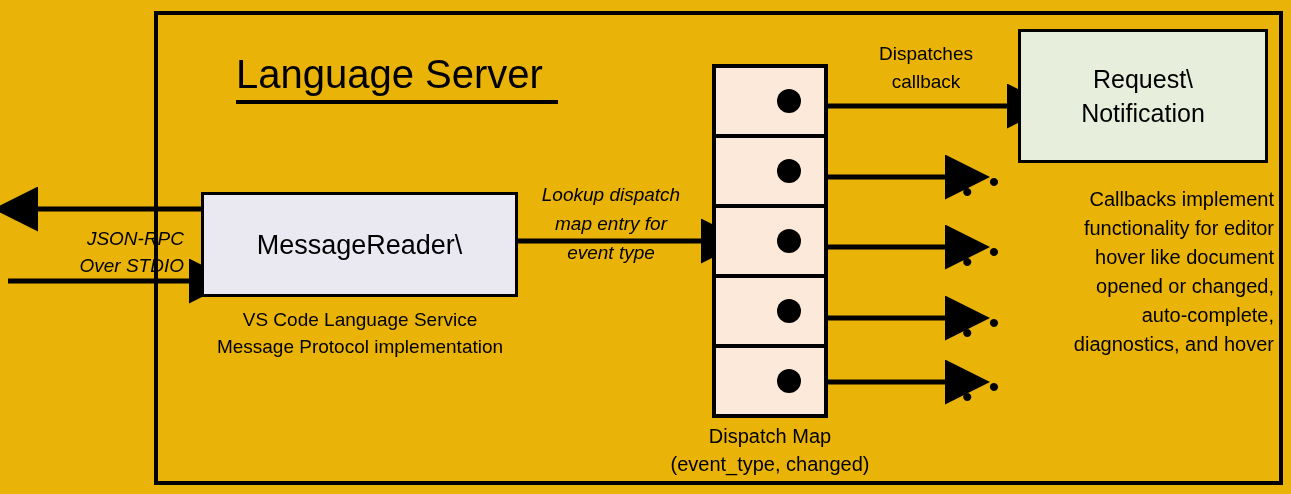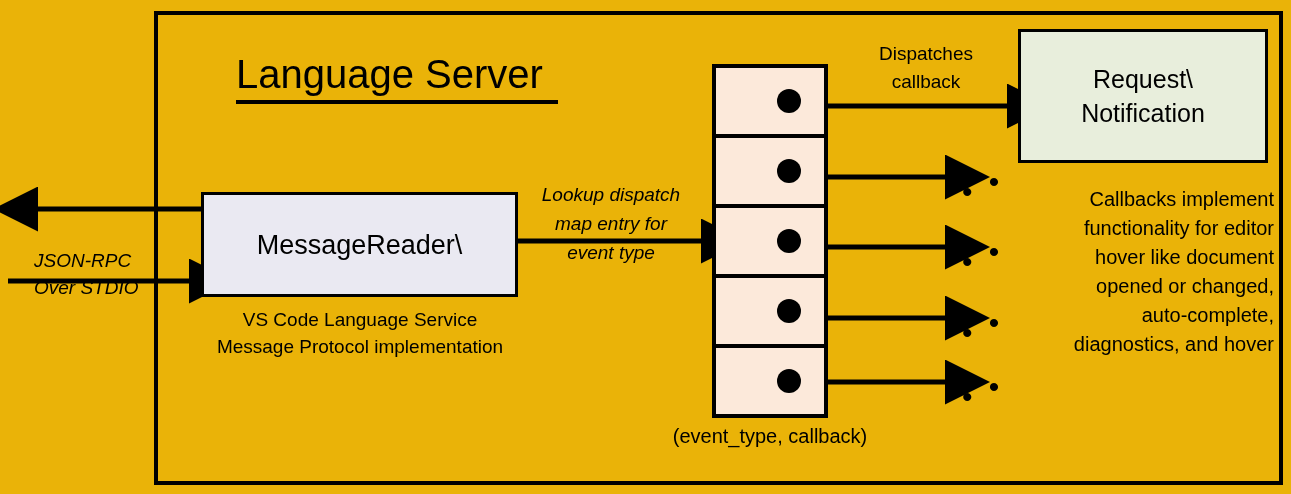--- a/index.html
+++ b/index.html
@@ -68,25 +68,24 @@
     text-align: center;
     font-size: 19px;
     line-height: 27px;
   }
 
   
   #jsonrpc-label {
     left: 34px;
     top: 225px;
     width: 150px;
-    text-align: left;
+    text-align: right;
     font-style: italic;
     font-size: 19px;
     line-height: 27px;
-    margin-top: 22px;
   }
 
   
   #lookup-label {
     left: 516px;
     top: 155px;
     width: 190px;
     text-align: center;
     font-style: italic;
     font-size: 19px;
@@ -270,21 +269,22 @@
     </div>
     <div class="map-row">
       <span class="map-dot"></span>
     </div>
     <div class="map-row">
       <span class="map-dot"></span>
     </div>
   </div>
 
   <div class="abs" id="dispatch-caption">
-    <div>(event_type, callback)</div>
+    <div>Dispatch Map</div>
+    <div>(event_type, changed)</div>
   </div>
 
   <div class="abs ellipsis" style="left:962px; top:177px;">• • •</div>
   <div class="abs ellipsis" style="left:962px; top:247px;">• • •</div>
   <div class="abs ellipsis" style="left:962px; top:318px;">• • •</div>
   <div class="abs ellipsis" style="left:962px; top:382px;">• • •</div>
 
   <div class="abs" id="callback-box">
     <div>Request\</div>
     <div>Notification</div>

